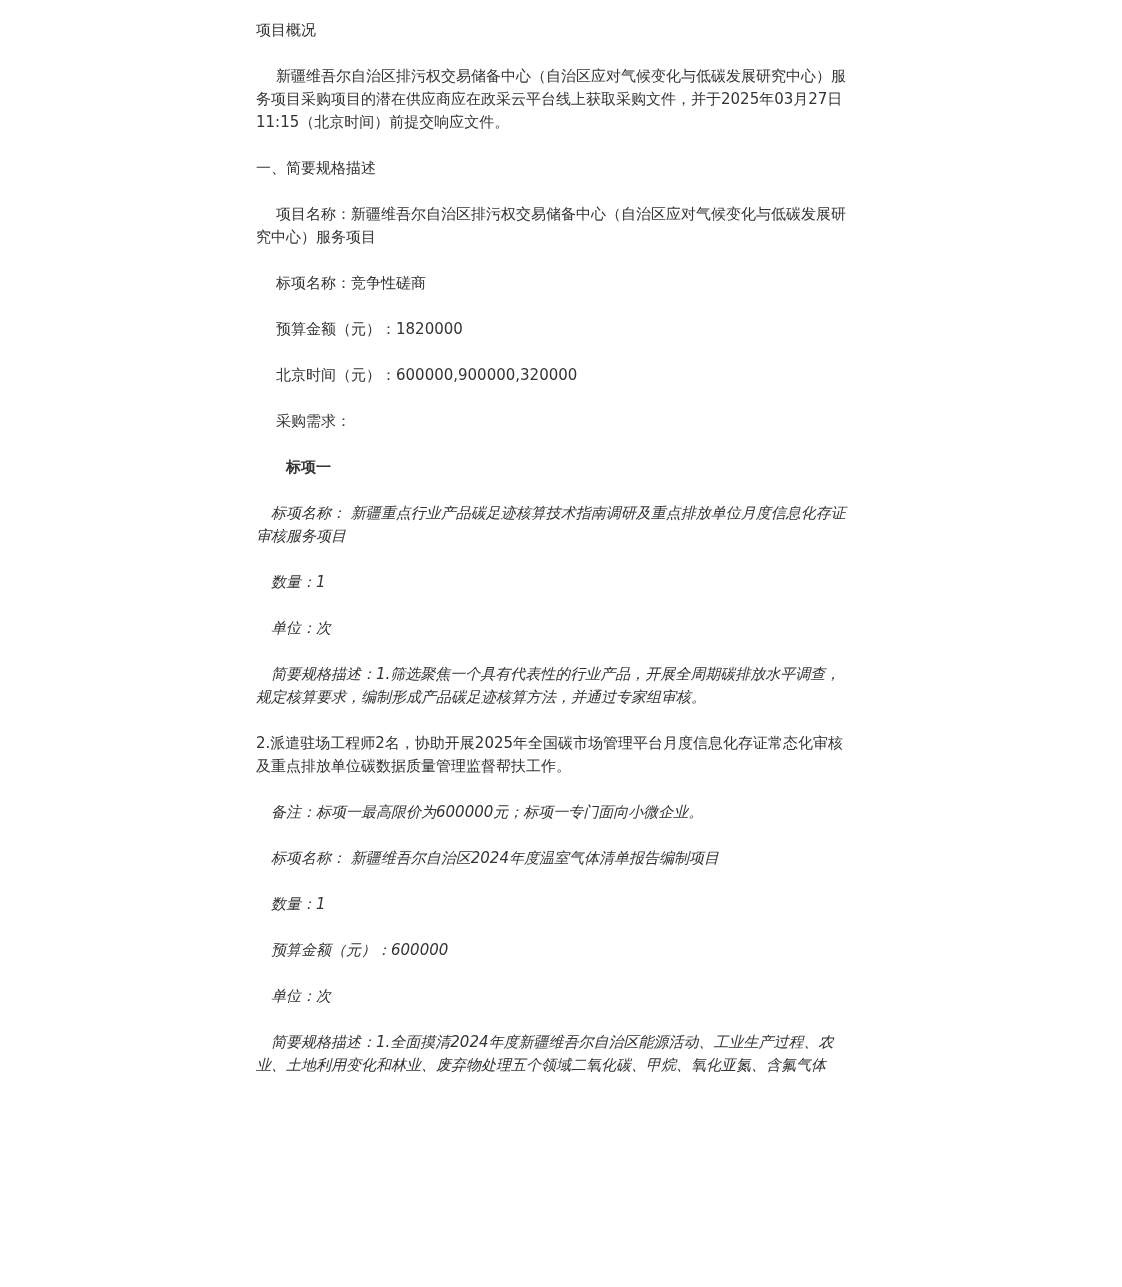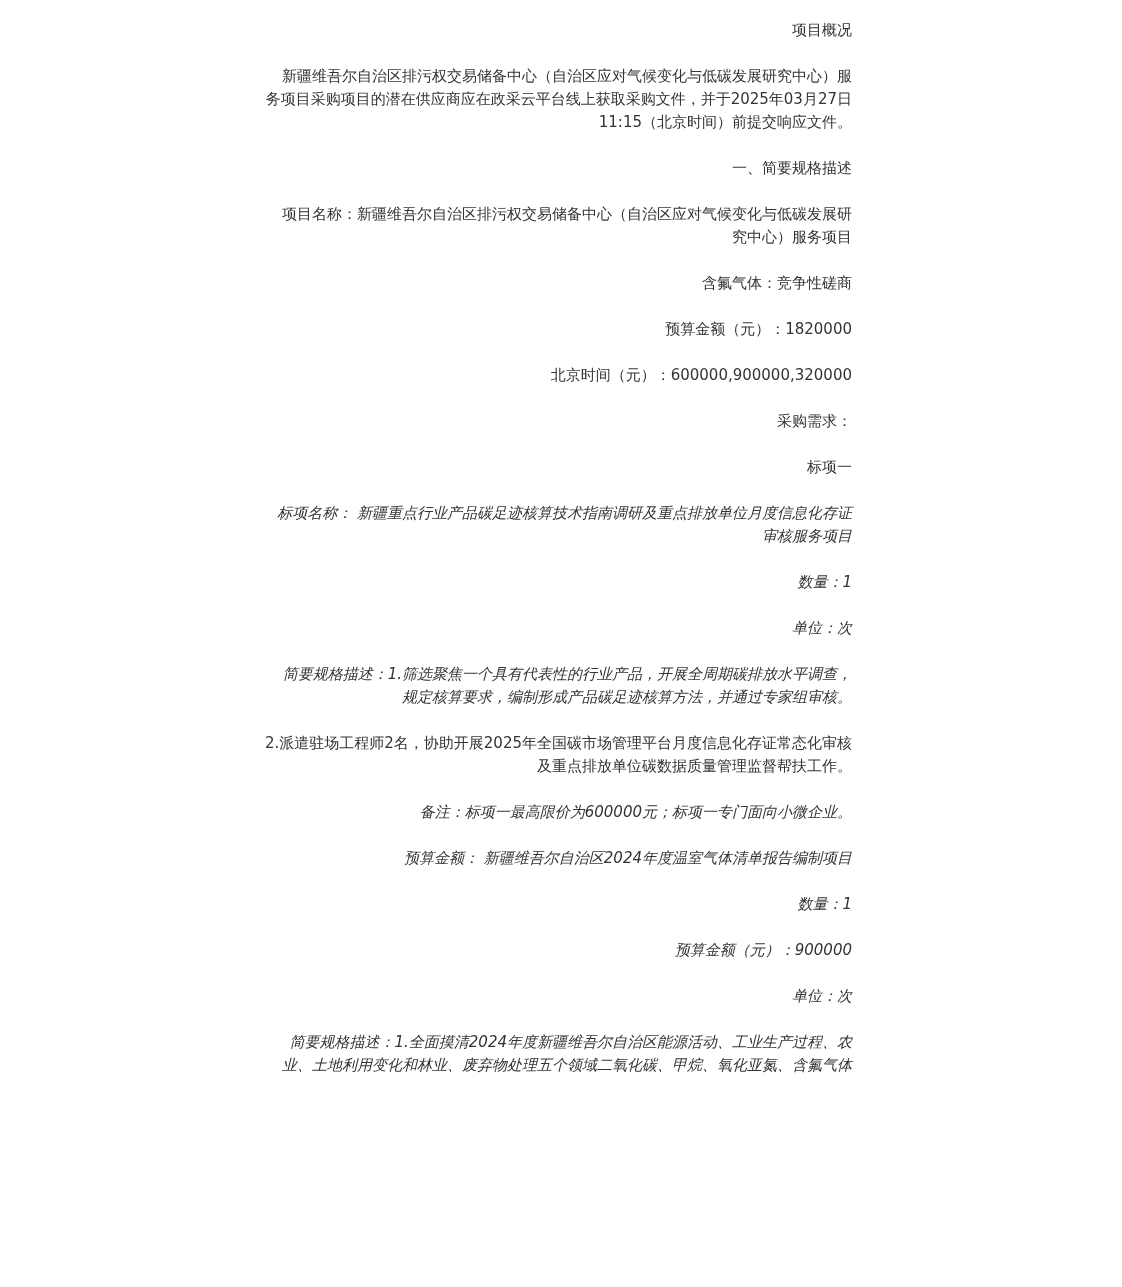--- a/index.html
+++ b/index.html
@@ -20,50 +20,49 @@
       left: 256px;
       top: 19px;
       width: 612px;
       font-size: 15px;
       line-height: 23px;
       letter-spacing: 0;
     }
     .p {
       margin: 0 16px 23px 0;
       word-break: break-all;
-      text-align: right;
     }
     .ind-20 { text-indent: 20px; }
     .ind-15 { text-indent: 15px; font-style: italic; }
-    .ind-30 { text-indent: 30px; }
+    .ind-30 { text-indent: 30px; font-weight: bold; }
     .ind-0 { text-indent: 0; }
   </style>
 </head>
 <body>
 
 <div class="doc">
   <p class="p ind-0">项目概况</p>
   <p class="p ind-20">新疆维吾尔自治区排污权交易储备中心（自治区应对气候变化与低碳发展研究中心）服务项目采购项目的潜在供应商应在政采云平台线上获取采购文件，并于2025年03月27日 11:15（北京时间）前提交响应文件。</p>
   <p class="p ind-0">一、简要规格描述</p>
   <p class="p ind-20">项目名称：新疆维吾尔自治区排污权交易储备中心（自治区应对气候变化与低碳发展研究中心）服务项目</p>
-  <p class="p ind-20">含氟气体：竞争性磋商</p>
+  <p class="p ind-20">标项名称：竞争性磋商</p>
   <p class="p ind-20">预算金额（元）：1820000</p>
   <p class="p ind-20">北京时间（元）：600000,900000,320000</p>
   <p class="p ind-20">采购需求：</p>
 
   <div>
     <p class="p ind-30">标项一</p>
     <p class="p ind-15">标项名称： 新疆重点行业产品碳足迹核算技术指南调研及重点排放单位月度信息化存证审核服务项目</p>
     <p class="p ind-15">数量：1</p>
     <p class="p ind-15">单位：次</p>
     <p class="p ind-15">简要规格描述：1.筛选聚焦一个具有代表性的行业产品，开展全周期碳排放水平调查，规定核算要求，编制形成产品碳足迹核算方法，并通过专家组审核。</p>
     <p class="p ind-0">2.派遣驻场工程师2名，协助开展2025年全国碳市场管理平台月度信息化存证常态化审核及重点排放单位碳数据质量管理监督帮扶工作。</p>
     <p class="p ind-15">备注：标项一最高限价为600000元；标项一专门面向小微企业。</p>
   </div>
 
   <div>
-    <p class="p ind-15">预算金额： 新疆维吾尔自治区2024年度温室气体清单报告编制项目</p>
+    <p class="p ind-15">标项名称： 新疆维吾尔自治区2024年度温室气体清单报告编制项目</p>
     <p class="p ind-15">数量：1</p>
-    <p class="p ind-15">预算金额（元）：900000</p>
+    <p class="p ind-15">预算金额（元）：600000</p>
     <p class="p ind-15">单位：次</p>
     <p class="p ind-15">简要规格描述：1.全面摸清2024年度新疆维吾尔自治区能源活动、工业生产过程、农业、土地利用变化和林业、废弃物处理五个领域二氧化碳、甲烷、氧化亚氮、含氟气体</p>
   </div>
 </div>
 
 </body></html>

